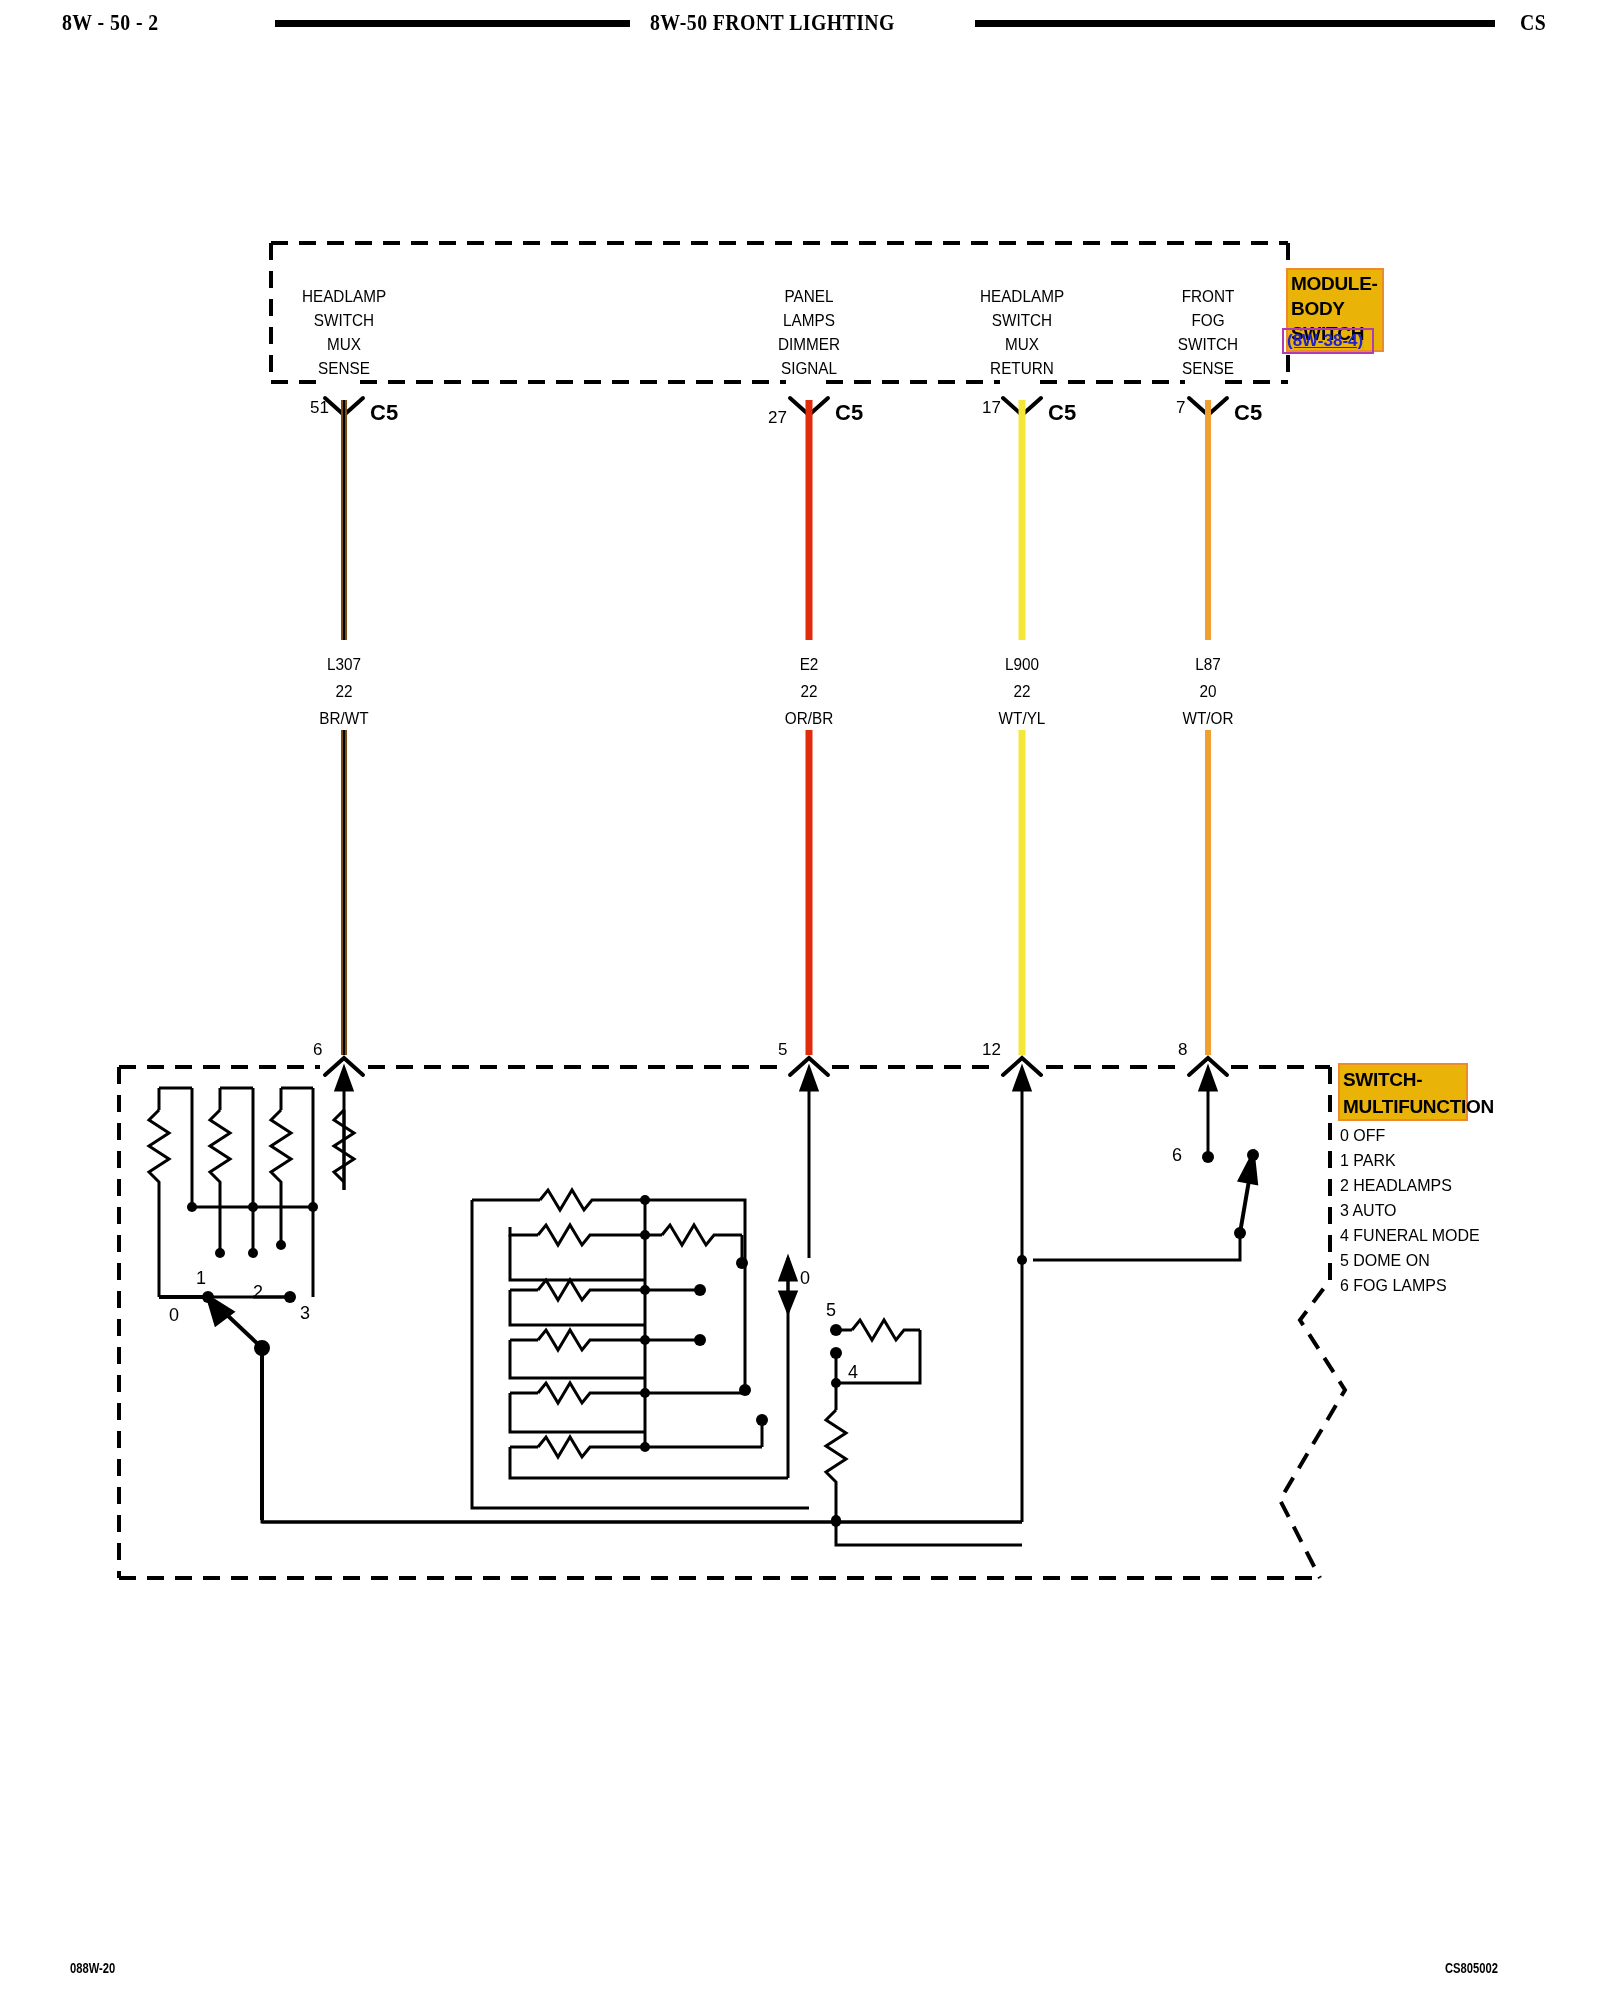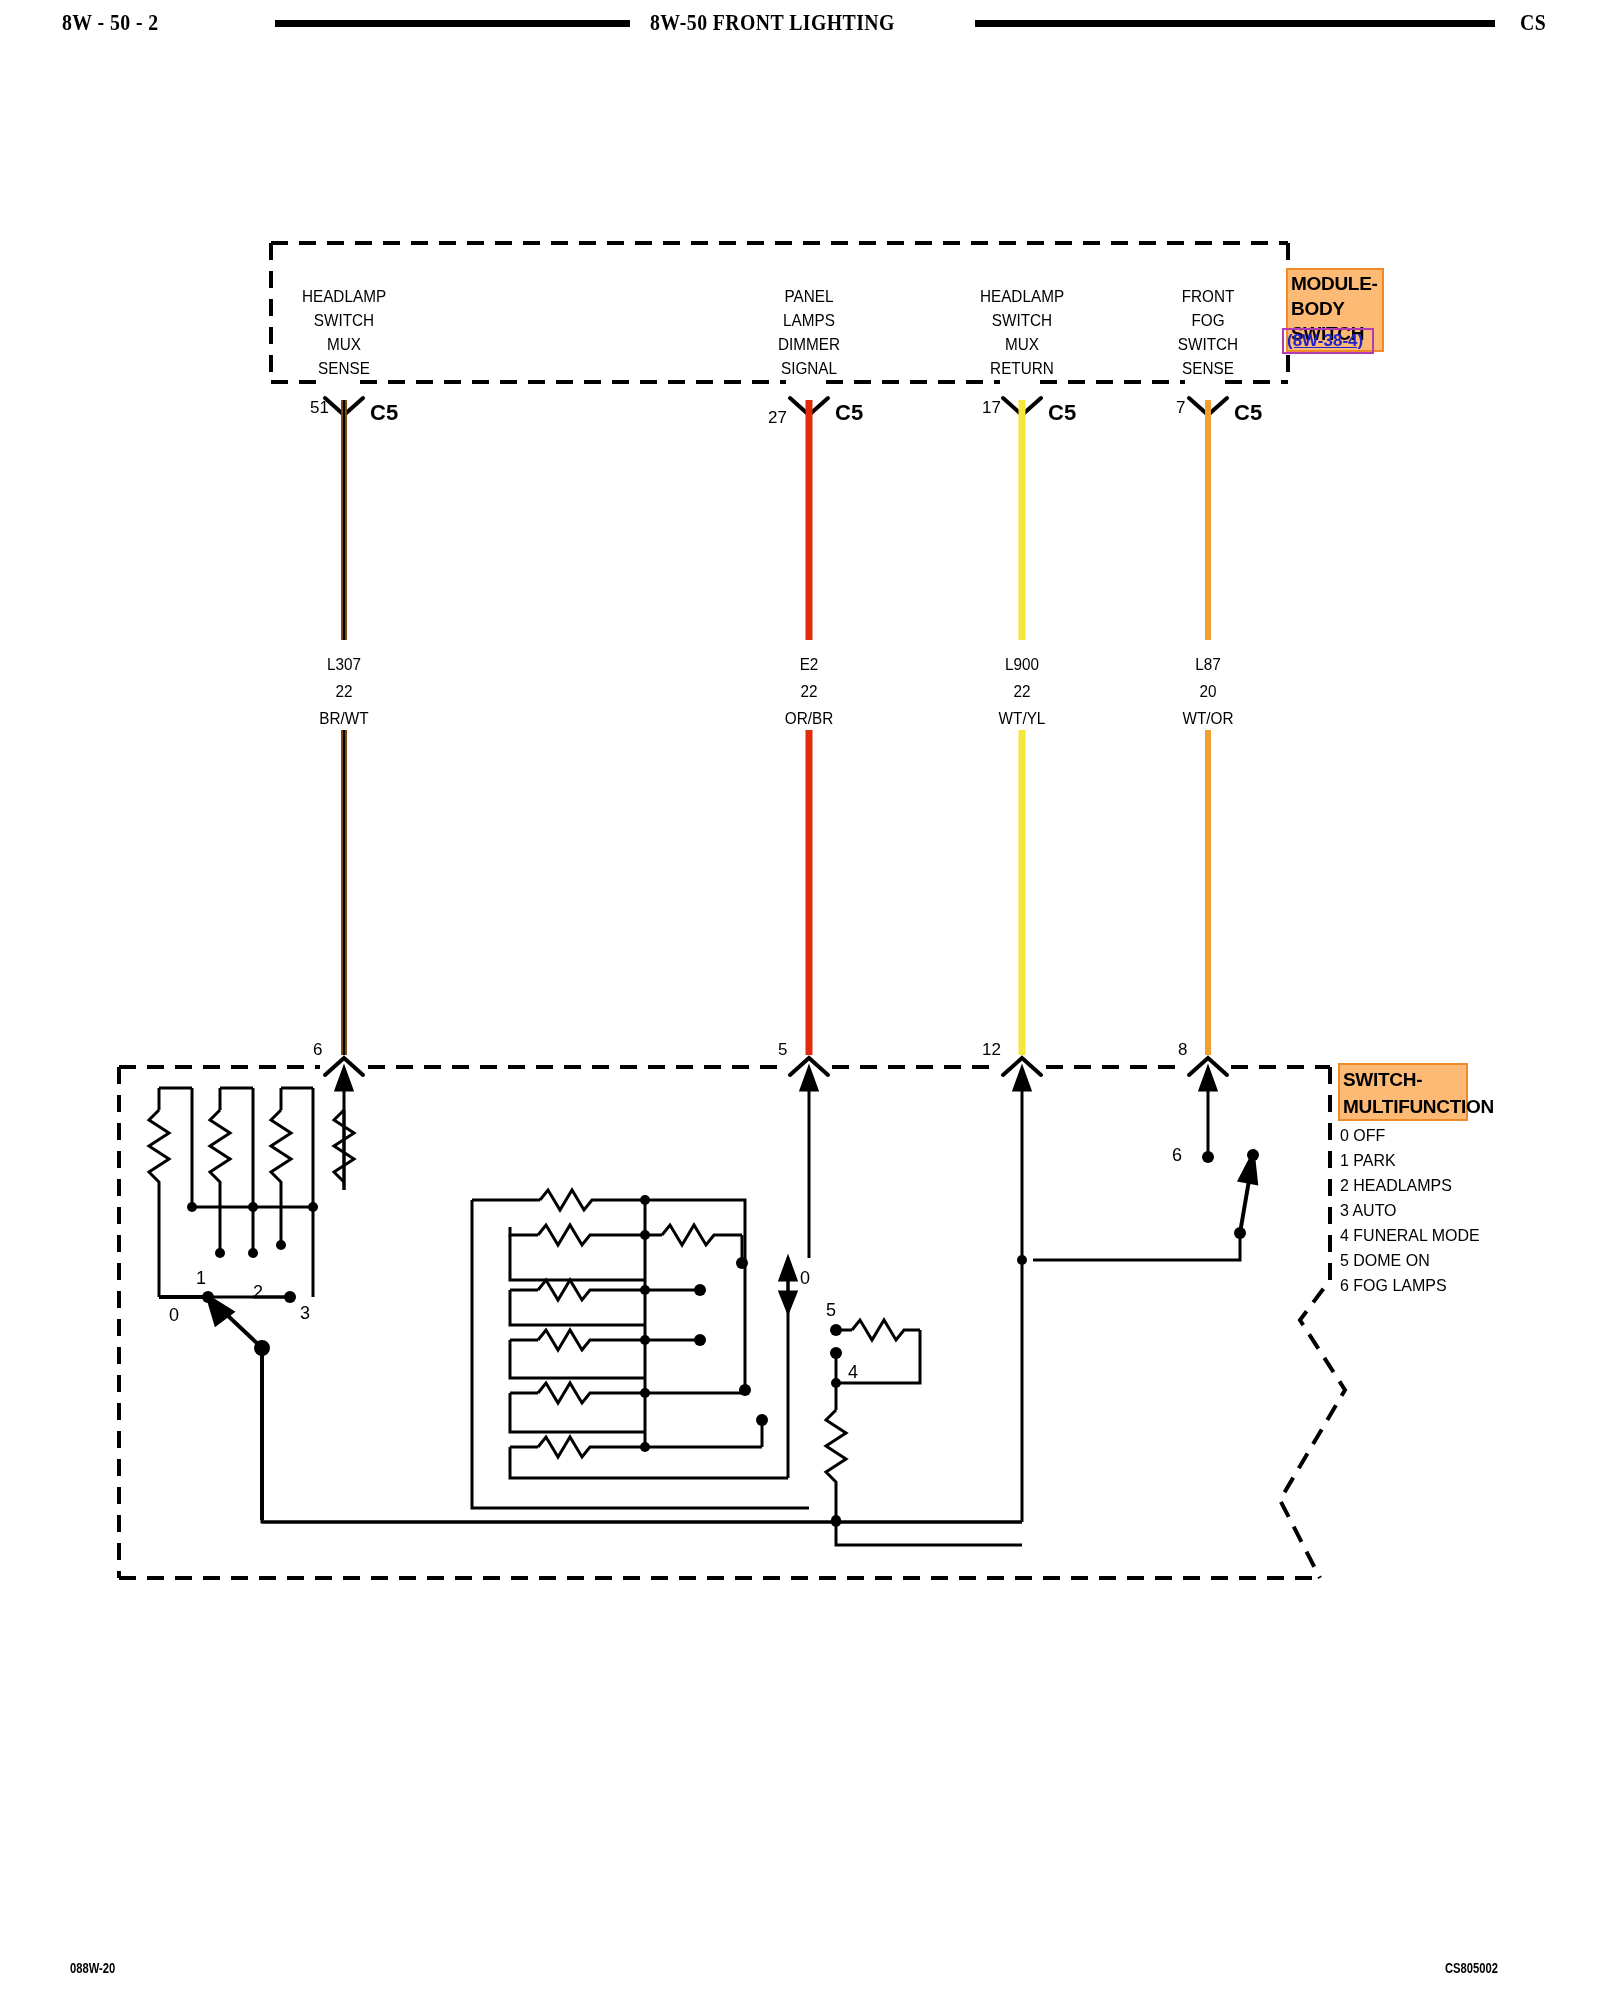--- a/index.html
+++ b/index.html
@@ -77,21 +77,21 @@
   }
   .pos-num {
     position: absolute;
     font-size: 18px;
     white-space: nowrap;
   }
 
   
   .hl-box {
     position: absolute;
-    background: #fdba74;
+    background: #eab308;
     border: 2px solid #ef8a2b;
     font-weight: bold;
     font-size: 19px;
     line-height: 25px;
     padding: 1px 3px;
     box-sizing: border-box;
     white-space: nowrap;
     letter-spacing: -0.3px;
   }
   .ref-box {

